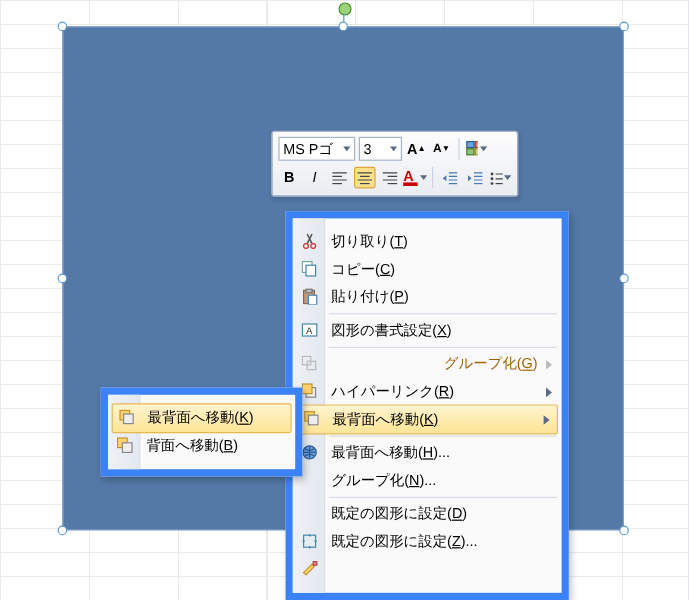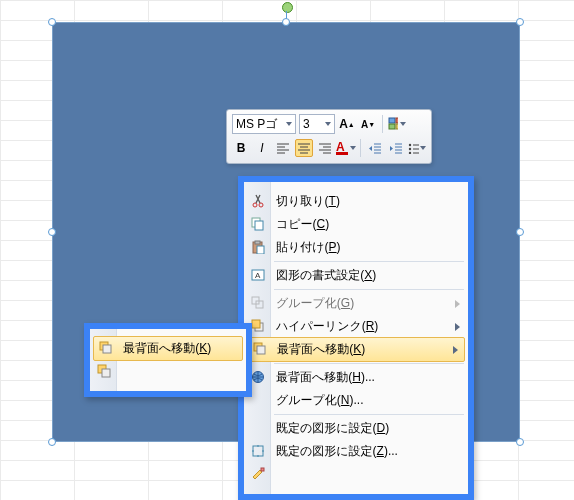--- a/index.html
+++ b/index.html
@@ -92,21 +92,21 @@
     border-right: 1px solid #d6dde7;
   }
   .mitem {
     position: relative;
     display:flex; align-items:center;
     height: 23px;
     padding-left: 30px; padding-right: 18px;
     white-space: nowrap;
     cursor: default;
   }
-  .mitem.disabled { color:#737373; }
+  .mitem.disabled { color:#a16207;justify-content:flex-end; }
   .mitem.highlight {
     background: linear-gradient(#fff4cf,#ffe597);
     border: 1px solid #e7b84e;
     border-radius: 2px;
     margin: -1px 1px;
     padding-left: 29px; padding-right: 17px;
   }
   .msepline { height:1px; background:#d6dde7; margin: 2px 2px 2px 28px; }
   .micon { position:absolute; left:4px; top:3px; width:16px; height:16px; display:flex;align-items:center;justify-content:center; }
   .subarrow {
@@ -339,14 +339,15 @@
       </span>
     <span><span>最背面へ移動(</span><span class="underline">K</span><span>)</span></span>
   </div>
   <div class="mitem">
     <span class="micon">
         <svg width="14" height="14">
           <rect x="1" y="1" width="8" height="8" fill="#ffd36b" stroke="#c1962f"></rect>
           <rect x="5" y="5" width="8" height="8" fill="#eee" stroke="#888"></rect>
         </svg>
       </span>
+    <span><span>背面へ移動(</span><span class="underline">B</span><span>)</span></span>
   </div>
 </div>
 
 </body></html>

